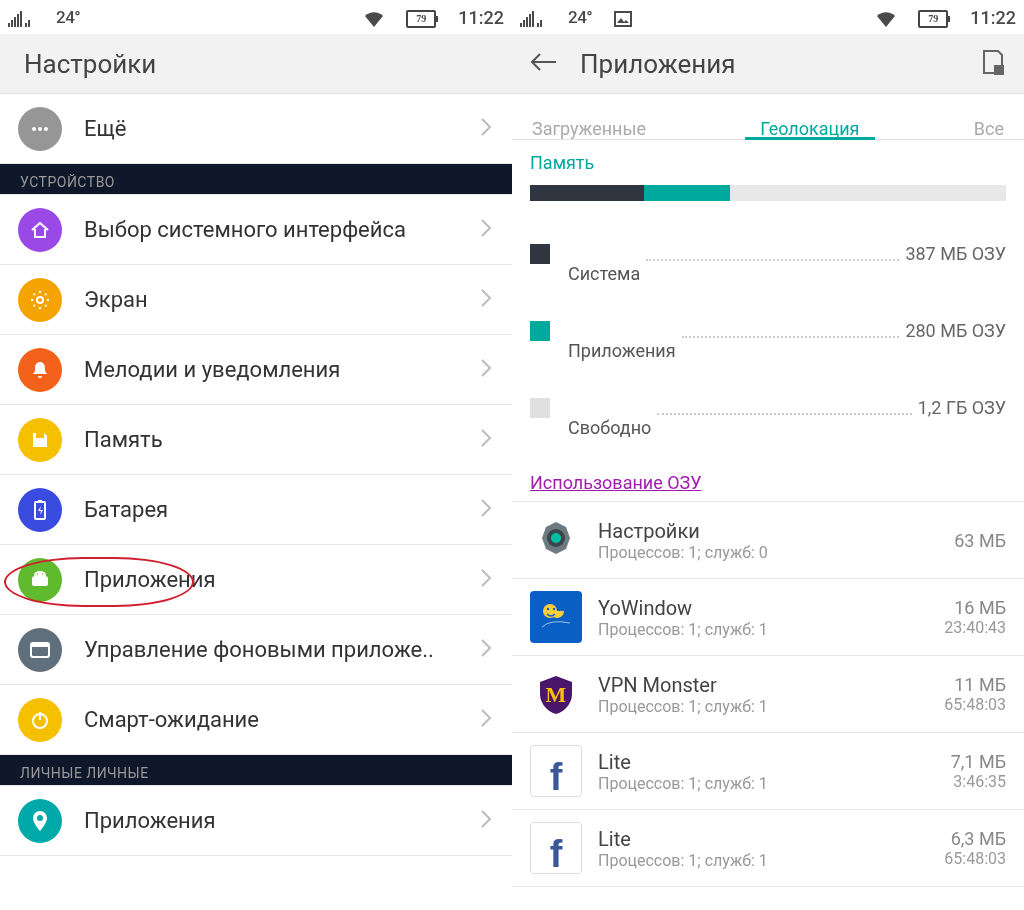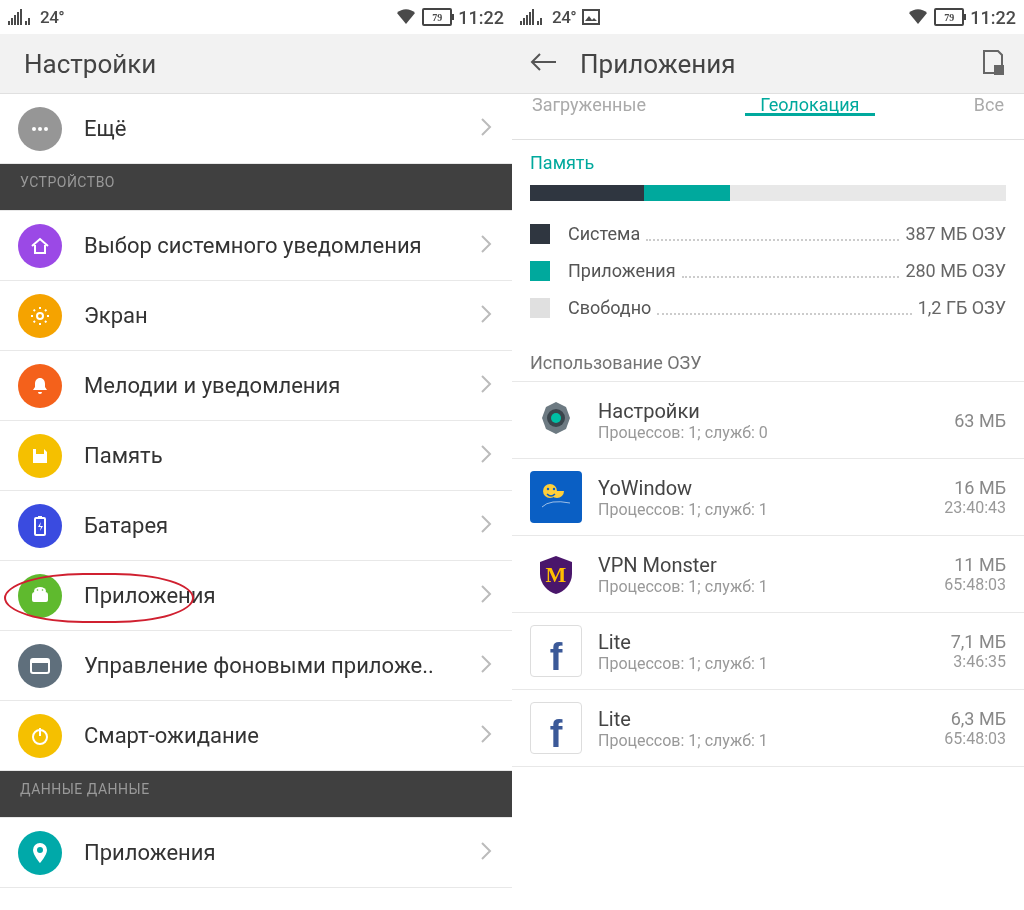--- a/index.html
+++ b/index.html
@@ -24,21 +24,21 @@
     height: 34px;
     background: #fff;
     display: flex;
     align-items: center;
     justify-content: space-between;
     padding: 0 8px;
     font-size: 16px;
     color: #4a4a4a;
     font-weight: 500;
   }
-  .sb-left, .sb-right { display: flex; align-items: center; gap: 6px; }
+  .sb-left, .sb-right { display: flex; align-items: flex-end; gap: 22px; }
   .sig-icon svg { display: block; }
   .temp { margin-left: 2px; font-size: 17px; letter-spacing: -0.5px; }
   .wifi svg { display: block; }
   .batt {
     border: 2px solid #444;
     width: 30px;
     height: 18px;
     position: relative;
     border-radius: 2px;
     display: flex;
@@ -96,22 +96,22 @@
   .row .label {
     font-size: 22px;
     color: #333;
     flex: 1;
     white-space: nowrap;
     overflow: hidden;
     text-overflow: ellipsis;
   }
   .row .chevron { color: #bbb; flex: 0 0 auto; margin-left: 8px; }
   .section-header {
-    background: #404040;
-    padding: 10px 20px 20px;
+    background: #0f172a;
+    padding: 10px 20px 4px;
     font-size: 14px;
     color: #999;
     letter-spacing: 0.5px;
     border-bottom: 1px solid #e8e8e8;
   }
   
   .ic-more { background: #969696; }
   .ic-home { background: #9b49e6; }
   .ic-screen { background: #f5a300; }
   .ic-sound { background: #f4611b; }
@@ -147,21 +147,21 @@
   }
   .back-btn { padding: 6px; }
   .titlebar-right .title { font-size: 26px; color: #444; flex: 1; }
   .sd-btn { padding: 4px; }
 
   .tabs {
     display: flex;
     height: 46px;
     background: #fff;
     border-bottom: 1px solid #e0e0e0;
-    align-items: flex-start;
+    align-items: flex-end;
   }
   .tab {
     display: flex;
     align-items: center;
     justify-content: center;
     font-size: 18px;
     color: #aaa;
     padding: 0 20px;
     position: relative;
   }
@@ -196,30 +196,30 @@
     padding: 8px 18px;
     font-size: 18px;
     color: #555;
   }
   .mem-row .sw {
     width: 20px; height: 20px; margin-right: 18px; flex: 0 0 auto;
   }
   .sw1 { background: #2f3640; }
   .sw2 { background: #00a99d; }
   .sw3 { background: #e0e0e0; }
-  .mem-row .lbl { flex: 0 0 auto; }
+  .mem-row .lbl { flex: 0 0 auto; margin-top: 40px; }
   .mem-row .dots {
     flex: 1;
     border-bottom: 2px dotted #ccc;
     margin: 0 6px;
     height: 14px;
   }
   .mem-row .val { flex: 0 0 auto; color: #666; }
 
-  .ram-title { color: #737373; font-size: 18px; padding: 26px 18px 8px; }
+  .ram-title { color: #a21caf; font-size: 18px; padding: 26px 18px 8px; text-decoration: underline; }
 
   .app-list { border-top: 1px solid #e8e8e8; }
   .app-row {
     display: flex;
     align-items: center;
     padding: 12px 18px;
     border-bottom: 1px solid #e8e8e8;
     gap: 16px;
   }
   .app-icon {
@@ -304,21 +304,21 @@
     </div>
 
     <div class="section-header">УСТРОЙСТВО</div>
 
     <div class="row">
       <div class="iconwrap ic-home">
         <svg width="22" height="22" viewBox="0 0 22 22">
             <path fill="none" stroke="#fff" stroke-width="2" d="M3 11 L11 4 L19 11 M6 10 V18 H16 V10"></path>
           </svg>
       </div>
-      <span class="label">Выбор системного уведомления</span>
+      <span class="label">Выбор системного интерфейса</span>
       <span class="chevron"><svg width="12" height="20" viewBox="0 0 12 20">
             <path d="M2 2 L10 10 L2 18" stroke="#bbb" stroke-width="2" fill="none"></path>
           </svg></span>
     </div>
 
     <div class="row">
       <div class="iconwrap ic-screen">
         <svg width="24" height="24" viewBox="0 0 24 24">
             <g stroke="#fff" stroke-width="2" fill="none">
               <circle cx="12" cy="12" r="3"></circle>
@@ -405,21 +405,21 @@
             <circle cx="11" cy="12" r="7" fill="none" stroke="#fff" stroke-width="2"></circle>
             <line x1="11" y1="3" x2="11" y2="11" stroke="#fff" stroke-width="2"></line>
           </svg>
       </div>
       <span class="label">Смарт-ожидание</span>
       <span class="chevron"><svg width="12" height="20" viewBox="0 0 12 20">
             <path d="M2 2 L10 10 L2 18" stroke="#bbb" stroke-width="2" fill="none"></path>
           </svg></span>
     </div>
 
-    <div class="section-header">ДАННЫЕ ДАННЫЕ</div>
+    <div class="section-header">ЛИЧНЫЕ ЛИЧНЫЕ</div>
 
     <div class="row">
       <div class="iconwrap ic-geo">
         <svg width="18" height="22" viewBox="0 0 18 22">
             <path fill="#fff" d="M9 1a7 7 0 017 7c0 5-7 13-7 13S2 13 2 8a7 7 0 017-7zm0 4a3 3 0 100 6 3 3 0 000-6z"></path>
           </svg>
       </div>
       <span class="label">Приложения</span>
       <span class="chevron"><svg width="12" height="20" viewBox="0 0 12 20">
             <path d="M2 2 L10 10 L2 18" stroke="#bbb" stroke-width="2" fill="none"></path>

